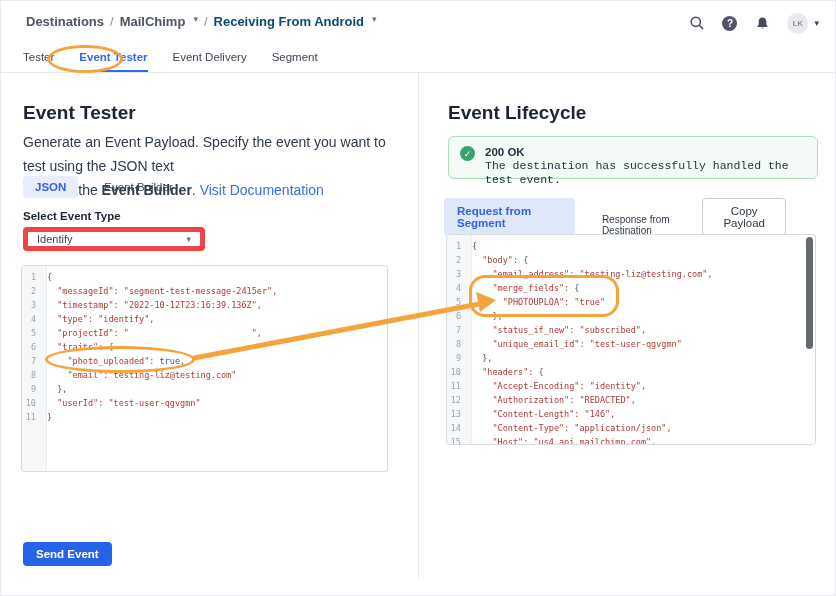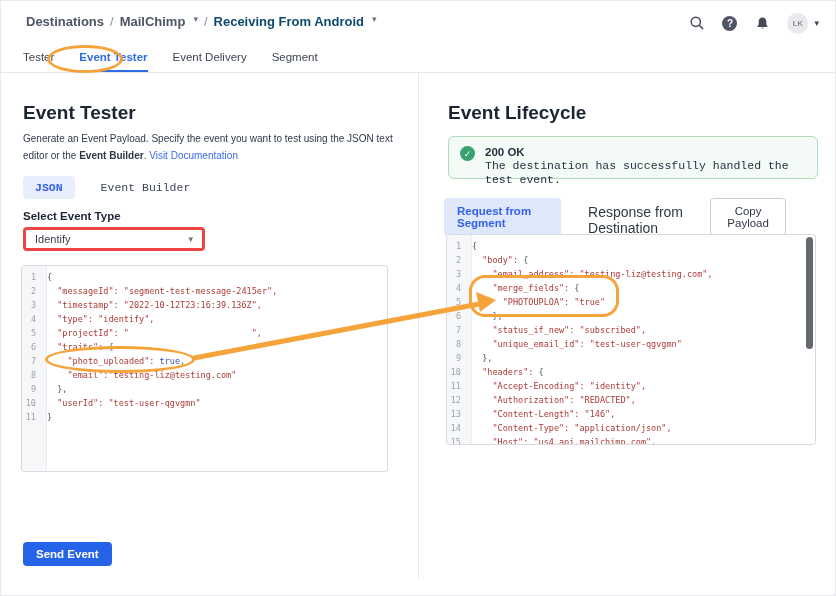--- a/index.html
+++ b/index.html
@@ -22,28 +22,28 @@
   .avatar { width:21px; height:21px; border-radius:50%; background:#e9eaee; color:#5a6270; font-size:8px; font-weight:400; display:flex; align-items:center; justify-content:center; letter-spacing:.3px; }
   .av-caret { color:#374151; font-size:9px; }
   
   .tabbar { position:absolute; left:0; right:0; top:40px; height:32px; border-bottom:1px solid #e6e8eb; display:flex; align-items:stretch; padding-left:22px; gap:25px; }
   .tab { position:relative; display:flex; align-items:center; font-size:11.5px; color:#3d4654; cursor:pointer; }
   .tab.active { color:#2e6be5; font-weight:600; }
   .tab.active::after { content:""; position:absolute; left:0; right:0; bottom:0; height:2px; background:#2e6be5; }
   
   .v-divider { position:absolute; left:417px; top:72px; width:1px; height:505px; background:#e6e8eb; }
   .panel-title { position:absolute; font-size:19px; font-weight:700; color:#1b2533; }
-  .desc { position:absolute; left:22px; top:129px; width:372px; font-size:10px; line-height:17px; color:#2e3a49; }
+  .desc { position:absolute; left:22px; top:129px; width:372px; font-size:14px; line-height:24px; color:#2e3a49; }
   .desc b { font-weight:700; }
   .link { color:#3b6ce7; cursor:pointer; text-decoration:none; }
-  .editor-tabs { position:absolute; left:22px; top:175px; display:flex; align-items:center; gap:26px;font-family:Liberation Mono, monospace; }
+  .editor-tabs { position:absolute; left:22px; top:175px; display:flex; align-items:center; gap:26px; }
   .pill-tab { font-size:11.5px; color:#3d4654; cursor:pointer; }
   .pill-tab.active { background:#e8edfc; color:#3462e8; font-weight:600; padding:5px 12px; border-radius:4px; }
   .field-label { position:absolute; left:22px; top:209px; font-size:11.5px; font-weight:700; color:#1b2533; }
-  .select { position:absolute; left:22px; top:226px; width:182px; height:24px; border:3px solid #ef4444; border-radius:4px; background:#fff; display:flex; align-items:center; padding:0 9px; font-size:11px; color:#3a434f; cursor:pointer; }
+  .select { position:absolute; left:22px; top:226px; width:182px; height:24px; border:5px solid #ef4444; border-radius:4px; background:#fff; display:flex; align-items:center; padding:0 9px; font-size:11px; color:#3a434f; cursor:pointer; }
   .select .caret { margin-left:auto; color:#6a7280; font-size:9px; }
   
   .editor { position:absolute; background:#fff; border:1px solid #d8dbe0; border-radius:3px; overflow:hidden; }
   .editor::before { content:""; position:absolute; left:0; top:0; bottom:0; width:24px; background:#f6f7f8; border-right:1px solid #ebedef; }
   .editor-left { left:20px; top:264px; width:367px; height:207px; }
   .editor-right { left:445px; top:233px; width:370px; height:211px; }
   .code-lines { position:relative; padding-top:4px; font-family:"DejaVu Sans Mono", monospace; font-size:8.5px; line-height:14px; }
   .code-line { display:flex; white-space:pre; }
   .ln { width:20px; text-align:right; padding-right:6px; color:#9ea3ab; flex:0 0 auto; }
   .code-text { padding-left:5px; }
@@ -52,21 +52,21 @@
   .tk-bo { color:#3a50b4; }
   .scroll-thumb { position:absolute; top:2px; right:2px; width:7px; height:112px; border-radius:4px; background:#64686f; cursor:pointer; }
   
   .btn-primary { position:absolute; left:22px; top:497px; background:#2563e8; color:#fff; font-size:11.5px; font-weight:600; border:none; border-radius:4px; padding:6px 13px; cursor:pointer; font-family:inherit;margin-top:44px; }
   .banner { position:absolute; left:447px; top:135px; width:370px; height:43px; background:#f4faf6; border:1px solid #aedcbd; border-radius:6px; display:flex; padding:8px 11px; gap:10px; }
   .check-circle { width:15px; height:15px; border-radius:50%; background:#36a36e; color:#fff; font-size:9px; display:flex; align-items:center; justify-content:center; flex:0 0 auto; margin-top:1px; }
   .banner-title { font-size:11.5px; font-weight:700; color:#243242; line-height:14px; }
   .banner-msg { font-size:11.5px; color:#243242; line-height:14px;font-family:Liberation Mono, monospace; }
   .controls { position:absolute; left:443px; top:197px; width:342px; display:flex; align-items:flex-end; }
   .req-pill { background:#dfe7fb; color:#3462e8; font-size:11.5px; font-weight:600; border-radius:4px; padding:7px 13px; cursor:pointer; }
-  .resp-tab { margin-left:27px; font-size:14px; color:#2f3945; cursor:pointer; }
+  .resp-tab { margin-left:27px; font-size:10px; color:#2f3945; cursor:pointer; }
   .btn-secondary { margin-left:auto; background:#fff; border:1px solid #c9ced6; border-radius:4px; font-size:11.5px; color:#2f3945; padding:6px 11px; cursor:pointer; font-family:inherit; }
   
   .ann { position:absolute; border:3px solid #f5a43b; pointer-events:none; z-index:40; }
   .ann-tab { left:46px; top:44px; width:76px; height:28px; border-radius:50%; }
   .ann-ellipse { left:44px; top:345px; width:150px; height:27px; border-radius:50%; }
   .ann-rect { left:468px; top:274px; width:150px; height:42px; border-radius:16px; }
   .overlay-svg { position:absolute; left:0; top:0; z-index:39; pointer-events:none; }
 </style>
 </head>
 <body>

